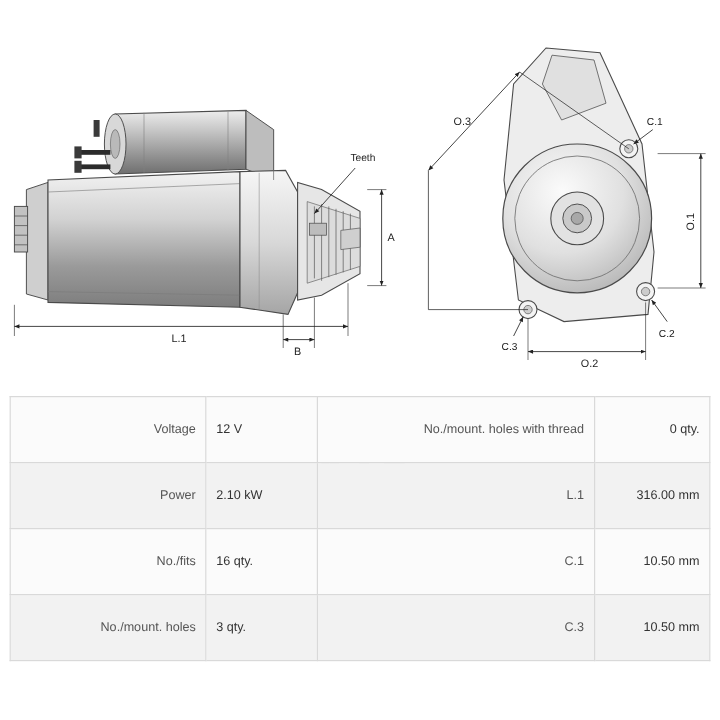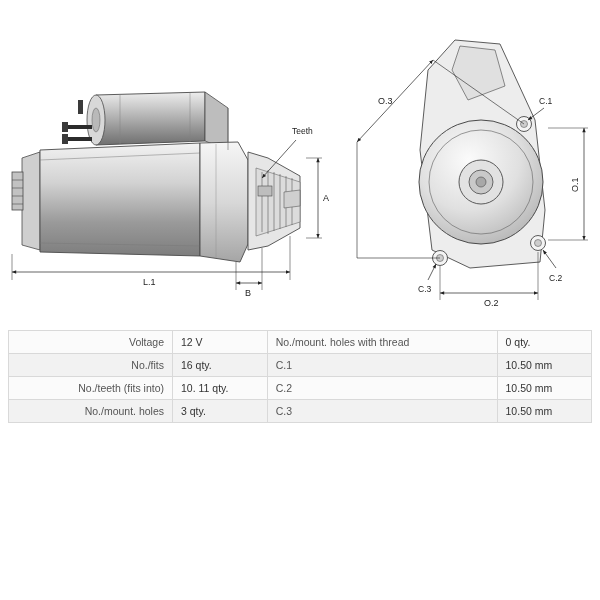--- a/index.html
+++ b/index.html
@@ -38,45 +38,45 @@
     left: 8px;
     top: 330px;
     width: 584px;
     border-collapse: collapse;
     font-size: 10.5px;
     color: #333;
   }
   .spec-table td {
     border: 1px solid #d9d9d9;
     height: 22px;
-    padding: 0 8px;
+    padding: 16px 8px;
     background: #fbfbfb;
     white-space: nowrap;
     overflow: hidden;
   }
   .spec-table tr:nth-child(even) td {
     background: #f2f2f2;
   }
   .lbl-left {
     text-align: right;
     width: 168px;
     color: #555;
   }
   .val-left {
     text-align: left;
     width: 88px;
     color: #333;
   }
   .lbl-right {
-    text-align: left;
+    text-align: right;
     width: 240px;
     color: #555;
   }
   .val-right {
-    text-align: left;
+    text-align: right;
     width: 88px;
     color: #333;
   }
 
   
   .watermark {
     position: absolute;
     left: 300px;
     top: 392px;
     transform: translate(-50%, -50%) rotate(-16deg);
@@ -285,29 +285,29 @@
 
   <table class="spec-table">
     <tbody>
       <tr>
         <td class="lbl-left">Voltage</td>
         <td class="val-left">12 V</td>
         <td class="lbl-right">No./mount. holes with thread</td>
         <td class="val-right">0 qty.</td>
       </tr>
       <tr>
+        <td class="lbl-left">Power</td>
+        <td class="val-left">2.10 kW</td>
+        <td class="lbl-right">L.1</td>
+        <td class="val-right">316.00 mm</td>
+      </tr>
+      <tr>
         <td class="lbl-left">No./fits</td>
         <td class="val-left">16 qty.</td>
         <td class="lbl-right">C.1</td>
-        <td class="val-right">10.50 mm</td>
-      </tr>
-      <tr>
-        <td class="lbl-left">No./teeth (fits into)</td>
-        <td class="val-left">10. 11 qty.</td>
-        <td class="lbl-right">C.2</td>
         <td class="val-right">10.50 mm</td>
       </tr>
       <tr>
         <td class="lbl-left">No./mount. holes</td>
         <td class="val-left">3 qty.</td>
         <td class="lbl-right">C.3</td>
         <td class="val-right">10.50 mm</td>
       </tr>
     </tbody>
   </table>

